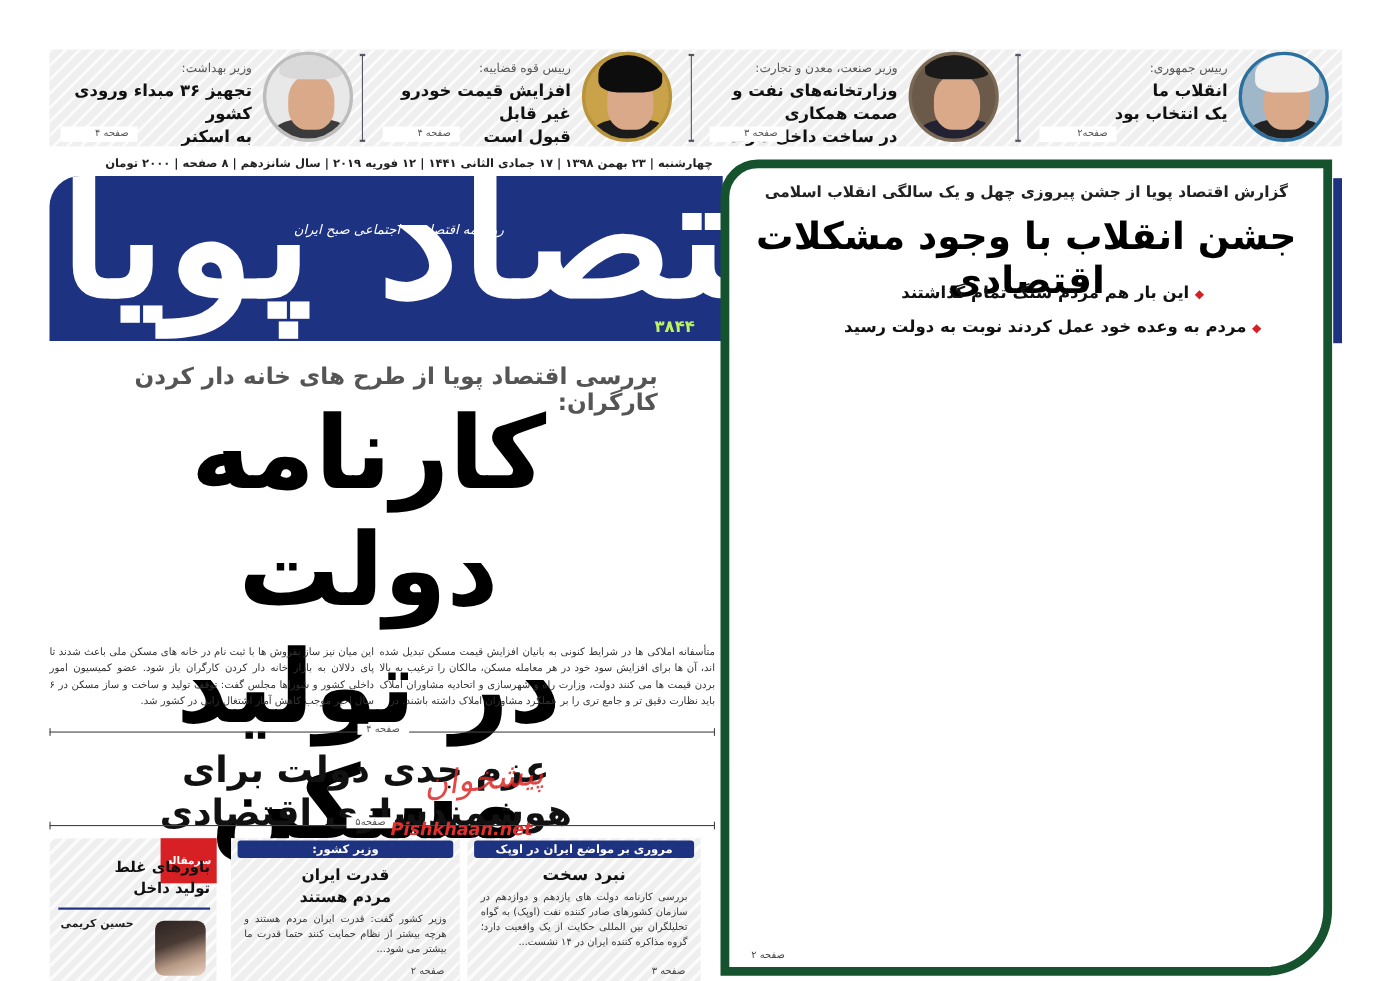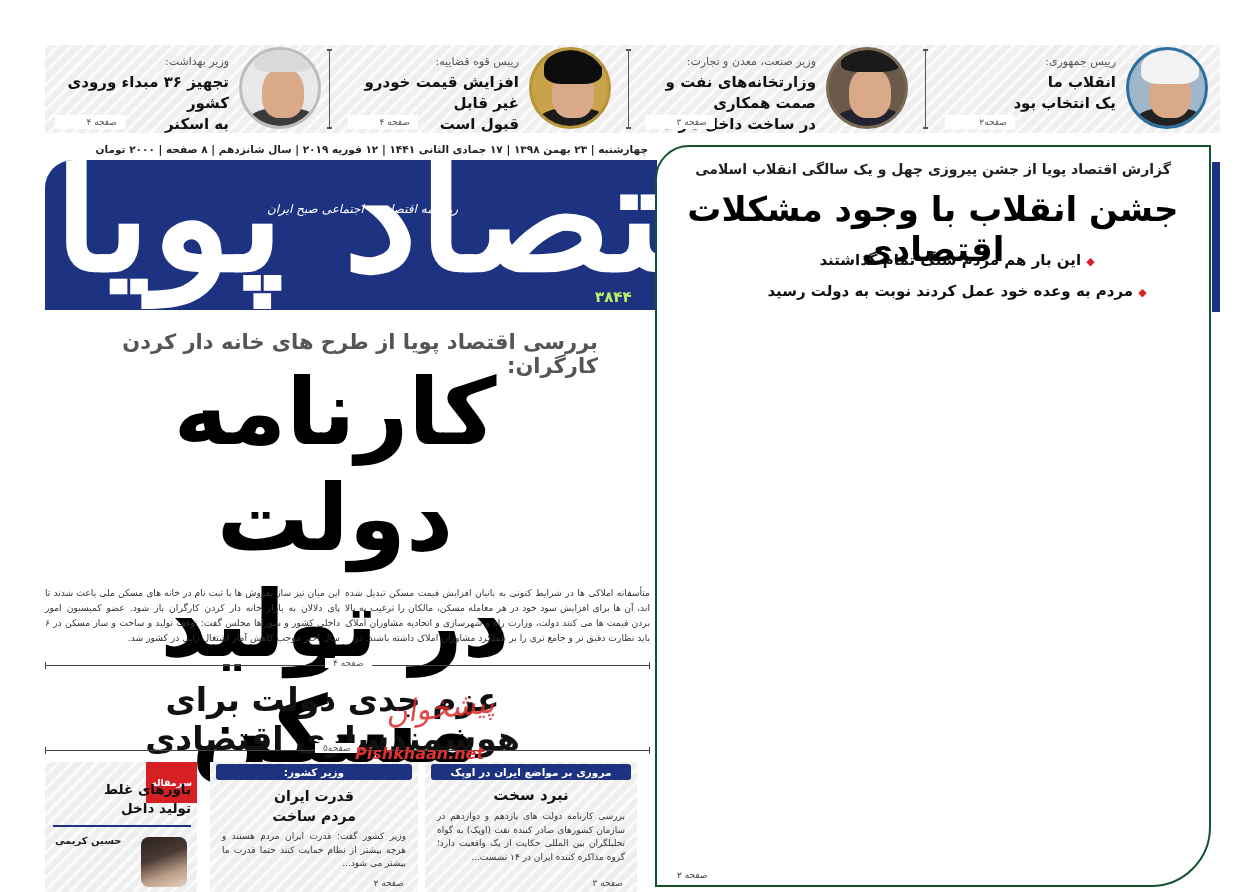--- a/index.html
+++ b/index.html
@@ -60,21 +60,21 @@
   .box .box-page { position: absolute; right: 14px; bottom: 4px; font-size: 9px; color: #444; }
 
   #editorial { left: 45px; width: 152px; border-radius: 8px 0 0 0; }
   #editorial .badge { position: absolute; right: 0; top: 0; background: #d62024; color: #fff; font-size: 9.5px; font-weight: bold; padding: 15px 5px; }
   #editorial .ed-title { position: absolute; right: 6px; top: 18px; font-size: 13.5px; font-weight: bold; line-height: 19px; color: #111; text-align: right; }
   #editorial .ed-rule { position: absolute; left: 8px; right: 6px; top: 63px; height: 2px; background: #1e3282; }
   #editorial .author { position: absolute; left: 10px; top: 73px; font-size: 10px; font-weight: bold; color: #222; }
   #editorial .author-photo { position: absolute; right: 10px; top: 75px; width: 46px; height: 50px; border-radius: 8px; background: linear-gradient(160deg, #2b2320 0%, #4a3a34 40%, #b89a86 70%, #e7d2c1 100%); overflow: hidden; }
 
   
-  #feature { position: absolute; left: 655px; top: 145px; width: 556px; height: 742px; border: 2px solid #14532d; border-radius: 34px 0 60px 0; overflow: hidden; background: #fff; }
+  #feature { position: absolute; left: 655px; top: 145px; width: 556px; height: 742px; border: 8px solid #14532d; border-radius: 34px 0 60px 0; overflow: hidden; background: #fff; }
   #feature-kicker { position: absolute; left: 0; right: 0; top: 14px; text-align: center; font-size: 14px; font-weight: bold; color: #222; }
   #feature-title { position: absolute; left: 0; right: 0; top: 42px; text-align: center; font-size: 34px; font-weight: 900; color: #000; letter-spacing: -1px; }
   .bullet { position: absolute; left: 0; right: 0; text-align: center; font-size: 15px; font-weight: bold; color: #111; padding-left: 48px; }
   .bullet .dot { color: #d62024; font-size: 11px; margin-left: 5px; }
   #bullet-1 { top: 104px; } #bullet-2 { top: 135px; }
   #feature-photo { position: absolute; left: 0; right: 0; top: 110px; bottom: 0; z-index: -1;
     background:
       radial-gradient(ellipse 110px 140px at 45% 88%, #1d2331 0%, rgba(29,35,49,0.9) 60%, rgba(0,0,0,0) 100%),
       radial-gradient(ellipse 120px 150px at 78% 85%, #141820 0%, rgba(20,24,32,0.85) 55%, rgba(0,0,0,0) 100%),
       radial-gradient(ellipse 40px 40px at 68% 62%, #caa28c 0%, rgba(202,162,140,0) 100%),
@@ -186,21 +186,21 @@
   <div class="box-head">مروری بر مواضع ایران در اوپک</div>
   <div class="box-title" style="top:24px;font-size:15px;">نبرد سخت</div>
   <div class="box-body" style="top:48px;">بررسی کارنامه دولت های یازدهم و دوازدهم در سازمان کشورهای صادر کننده نفت (اوپک) به گواه تحلیلگران بین المللی حکایت از یک واقعیت دارد؛ گروه مذاکره کننده ایران در ۱۴ نشست...</div>
   <div class="box-page">صفحه ۳</div>
 </div>
 
 <div id="box-interior" class="box stripes" style="left:210px;width:208px;">
   <div class="box-head">وزیر کشور:</div>
   <div class="box-title" style="top:24px;font-size:14px;line-height:20px;">
     <div>قدرت ایران</div>
-    <div>مردم ساخت</div>
+    <div>مردم هستند</div>
   </div>
   <div class="box-body" style="top:68px;">وزیر کشور گفت: قدرت ایران مردم هستند و هرچه بیشتر از نظام حمایت کنند حتما قدرت ما بیشتر می شود...</div>
   <div class="box-page">صفحه ۲</div>
 </div>
 
 <div id="editorial" class="box stripes">
   <div class="badge">سرمقاله</div>
   <div class="ed-title">
     <div>باورهای غلط</div>
     <div>تولید داخل</div>

